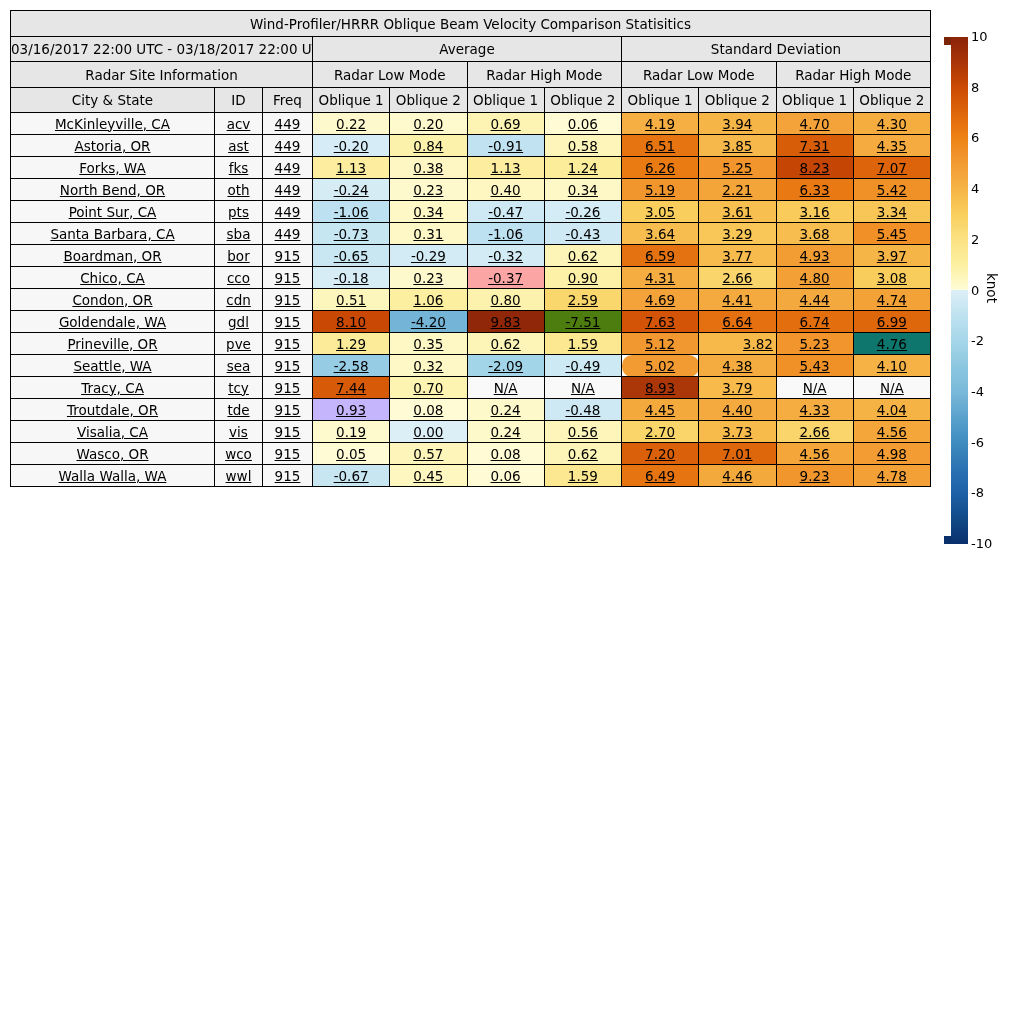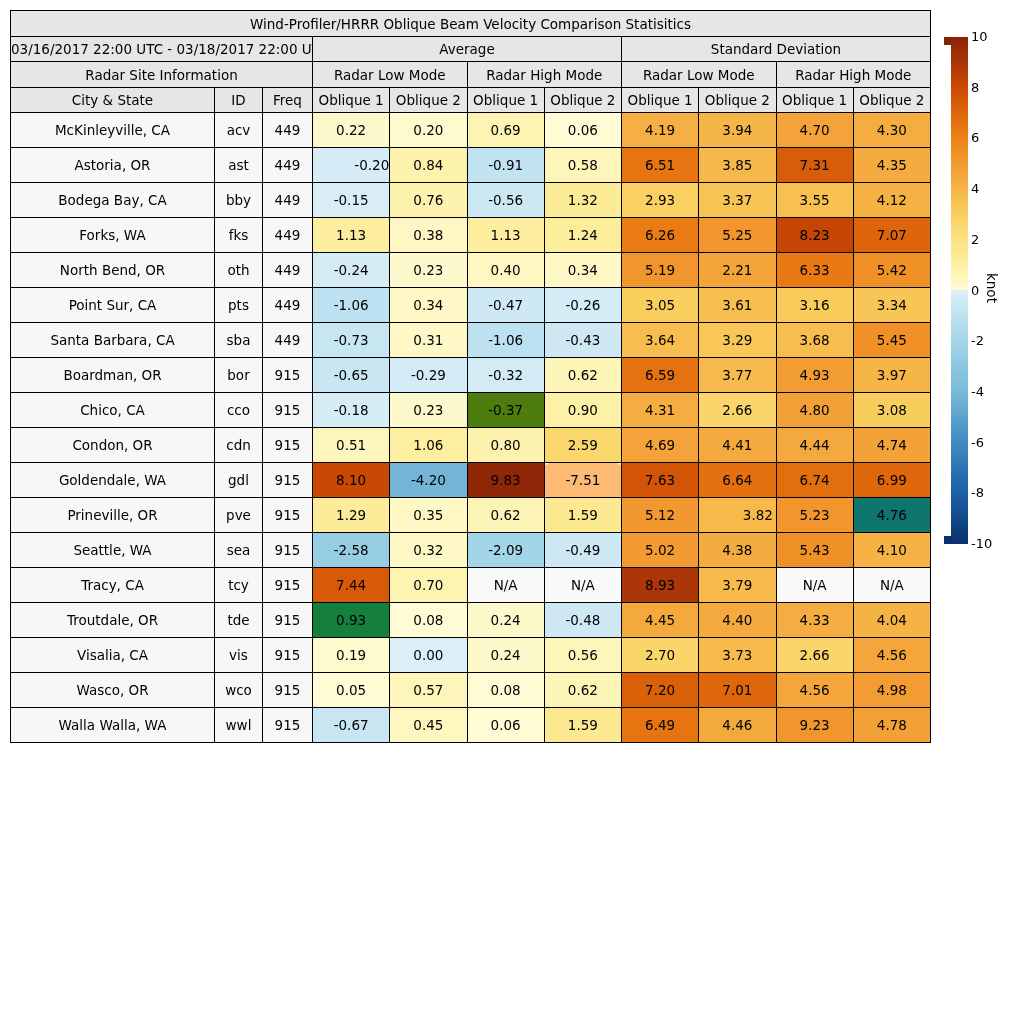--- a/index.html
+++ b/index.html
@@ -3,21 +3,21 @@
 <meta charset="utf-8">
 <style>
   html,body{margin:0;padding:0;background:#fff;}
   .canvas{position:relative;width:1024px;height:1024px;background:#ffffff;overflow:hidden;
           font-family:"DejaVu Sans","Liberation Sans",sans-serif;color:#000;}
   table.stats{position:absolute;left:10px;top:10px;width:921px;border-collapse:collapse;table-layout:fixed;
               border:1px solid #000;}
   table.stats th, table.stats td{border:1px solid #000;text-align:center;vertical-align:middle;
               font-size:13.5px;font-weight:normal;padding:0;white-space:nowrap;overflow:hidden;}
   tr.r-title{height:26px;} tr.r-sub{height:25px;} tr.r-mode{height:26px;} tr.r-cols{height:25px;}
-  tr.r-data{height:35px;}
+  tr.r-data{height:22px;text-decoration:underline;}
   .hdr{background:#e6e6e6;}
   td.lbl{background:#f7f7f7;}
   .cbar{position:absolute;left:951px;top:37px;width:17px;height:507px;}
   .cbar-cap{position:absolute;width:7px;height:8px;left:944px;}
   .cbar-tick{position:absolute;left:971px;width:34px;height:18px;line-height:18px;
              font-size:13px;text-align:left;}
   .cbar-label{position:absolute;left:984px;top:273px;writing-mode:vertical-rl;font-size:13.5px;}
 </style>
 </head>
 <body>
@@ -79,41 +79,28 @@
           <td class="val" style="background: rgb(255, 251, 213);">0.06</td>
           <td class="val" style="background: rgb(245, 175, 66);">4.19</td>
           <td class="val" style="background: rgb(246, 182, 71);">3.94</td>
           <td class="val" style="background: rgb(243, 163, 57);">4.70</td>
           <td class="val" style="background: rgb(245, 173, 64);">4.30</td>
         </tr>
         <tr class="r-data">
           <td class="lbl">Astoria, OR</td>
           <td class="lbl">ast</td>
           <td class="lbl">449</td>
-          <td class="val" style="background: rgb(214, 236, 246); text-align: right;">-0.20</td>
+          <td class="val" style="background: rgb(214, 236, 246);">-0.20</td>
           <td class="val" style="background: rgb(252, 242, 171);">0.84</td>
           <td class="val" style="background: rgb(193, 227, 241);">-0.91</td>
           <td class="val" style="background: rgb(253, 245, 185);">0.58</td>
           <td class="val" style="background: rgb(230, 116, 16);">6.51</td>
           <td class="val" style="background: rgb(246, 184, 74);">3.85</td>
           <td class="val" style="background: rgb(216, 93, 9);">7.31</td>
           <td class="val" style="background: rgb(245, 171, 63);">4.35</td>
-        </tr>
-        <tr class="r-data">
-          <td class="lbl">Bodega Bay, CA</td>
-          <td class="lbl">bby</td>
-          <td class="lbl">449</td>
-          <td class="val" style="background: rgb(216, 237, 246);">-0.15</td>
-          <td class="val" style="background: rgb(253, 243, 175);">0.76</td>
-          <td class="val" style="background: rgb(203, 232, 243);">-0.56</td>
-          <td class="val" style="background: rgb(252, 236, 152);">1.32</td>
-          <td class="val" style="background: rgb(249, 208, 97);">2.93</td>
-          <td class="val" style="background: rgb(248, 197, 85);">3.37</td>
-          <td class="val" style="background: rgb(247, 192, 81);">3.55</td>
-          <td class="val" style="background: rgb(246, 177, 68);">4.12</td>
         </tr>
         <tr class="r-data">
           <td class="lbl">Forks, WA</td>
           <td class="lbl">fks</td>
           <td class="lbl">449</td>
           <td class="val" style="background: rgb(252, 238, 158);">1.13</td>
           <td class="val" style="background: rgb(254, 247, 195);">0.38</td>
           <td class="val" style="background: rgb(252, 238, 158);">1.13</td>
           <td class="val" style="background: rgb(252, 237, 155);">1.24</td>
           <td class="val" style="background: rgb(234, 123, 19);">6.26</td>
@@ -172,21 +159,21 @@
           <td class="val" style="background: rgb(247, 186, 76);">3.77</td>
           <td class="val" style="background: rgb(242, 157, 52);">4.93</td>
           <td class="val" style="background: rgb(246, 181, 71);">3.97</td>
         </tr>
         <tr class="r-data">
           <td class="lbl">Chico, CA</td>
           <td class="lbl">cco</td>
           <td class="lbl">915</td>
           <td class="val" style="background: rgb(215, 237, 246);">-0.18</td>
           <td class="val" style="background: rgb(254, 249, 204);">0.23</td>
-          <td class="val" style="background: #4d7c0f;">-0.37</td>
+          <td class="val" style="background: #fca5a5;">-0.37</td>
           <td class="val" style="background: rgb(252, 241, 167);">0.90</td>
           <td class="val" style="background: rgb(245, 172, 64);">4.31</td>
           <td class="val" style="background: rgb(250, 213, 107);">2.66</td>
           <td class="val" style="background: rgb(243, 160, 55);">4.80</td>
           <td class="val" style="background: rgb(249, 205, 92);">3.08</td>
         </tr>
         <tr class="r-data">
           <td class="lbl">Condon, OR</td>
           <td class="lbl">cdn</td>
           <td class="lbl">915</td>
@@ -199,21 +186,21 @@
           <td class="val" style="background: rgb(244, 169, 62);">4.44</td>
           <td class="val" style="background: rgb(243, 162, 56);">4.74</td>
         </tr>
         <tr class="r-data">
           <td class="lbl">Goldendale, WA</td>
           <td class="lbl">gdl</td>
           <td class="lbl">915</td>
           <td class="val" style="background: rgb(201, 72, 3);">8.10</td>
           <td class="val" style="background: rgb(116, 180, 215);">-4.20</td>
           <td class="val" style="background: rgb(144, 39, 8);">9.83</td>
-          <td class="val" style="background: #fdba74; border-radius: 6px;">-7.51</td>
+          <td class="val" style="background: #4d7c0f;">-7.51</td>
           <td class="val" style="background: rgb(211, 84, 6);">7.63</td>
           <td class="val" style="background: rgb(228, 112, 15);">6.64</td>
           <td class="val" style="background: rgb(226, 110, 14);">6.74</td>
           <td class="val" style="background: rgb(222, 102, 11);">6.99</td>
         </tr>
         <tr class="r-data">
           <td class="lbl">Prineville, OR</td>
           <td class="lbl">pve</td>
           <td class="lbl">915</td>
           <td class="val" style="background: rgb(252, 236, 153);">1.29</td>
@@ -226,21 +213,21 @@
           <td class="val" style="background: #0f766e;">4.76</td>
         </tr>
         <tr class="r-data">
           <td class="lbl">Seattle, WA</td>
           <td class="lbl">sea</td>
           <td class="lbl">915</td>
           <td class="val" style="background: rgb(151, 205, 228);">-2.58</td>
           <td class="val" style="background: rgb(254, 248, 199);">0.32</td>
           <td class="val" style="background: rgb(163, 213, 232);">-2.09</td>
           <td class="val" style="background: rgb(205, 233, 244);">-0.49</td>
-          <td class="val" style="background: rgb(242, 155, 50);">5.02</td>
+          <td class="val" style="background: rgb(242, 155, 50); border-radius: 10px;">5.02</td>
           <td class="val" style="background: rgb(244, 171, 63);">4.38</td>
           <td class="val" style="background: rgb(240, 145, 39);">5.43</td>
           <td class="val" style="background: rgb(246, 178, 68);">4.10</td>
         </tr>
         <tr class="r-data">
           <td class="lbl">Tracy, CA</td>
           <td class="lbl">tcy</td>
           <td class="lbl">915</td>
           <td class="val" style="background: rgb(214, 90, 7);">7.44</td>
           <td class="val" style="background: rgb(253, 244, 178);">0.70</td>
@@ -248,21 +235,21 @@
           <td class="val" style="background: rgb(249, 249, 249);">N/A</td>
           <td class="val" style="background: rgb(171, 54, 8);">8.93</td>
           <td class="val" style="background: rgb(247, 186, 75);">3.79</td>
           <td class="val" style="background: rgb(249, 249, 249);">N/A</td>
           <td class="val" style="background: rgb(249, 249, 249);">N/A</td>
         </tr>
         <tr class="r-data">
           <td class="lbl">Troutdale, OR</td>
           <td class="lbl">tde</td>
           <td class="lbl">915</td>
-          <td class="val" style="background: #15803d; margin-top: 44px;">0.93</td>
+          <td class="val" style="background: #c4b5fd; margin-top: 44px;">0.93</td>
           <td class="val" style="background: rgb(255, 251, 212);">0.08</td>
           <td class="val" style="background: rgb(254, 249, 203);">0.24</td>
           <td class="val" style="background: rgb(206, 233, 244);">-0.48</td>
           <td class="val" style="background: rgb(244, 169, 61);">4.45</td>
           <td class="val" style="background: rgb(244, 170, 62);">4.40</td>
           <td class="val" style="background: rgb(245, 172, 64);">4.33</td>
           <td class="val" style="background: rgb(246, 179, 69);">4.04</td>
         </tr>
         <tr class="r-data">
           <td class="lbl">Visalia, CA</td>

